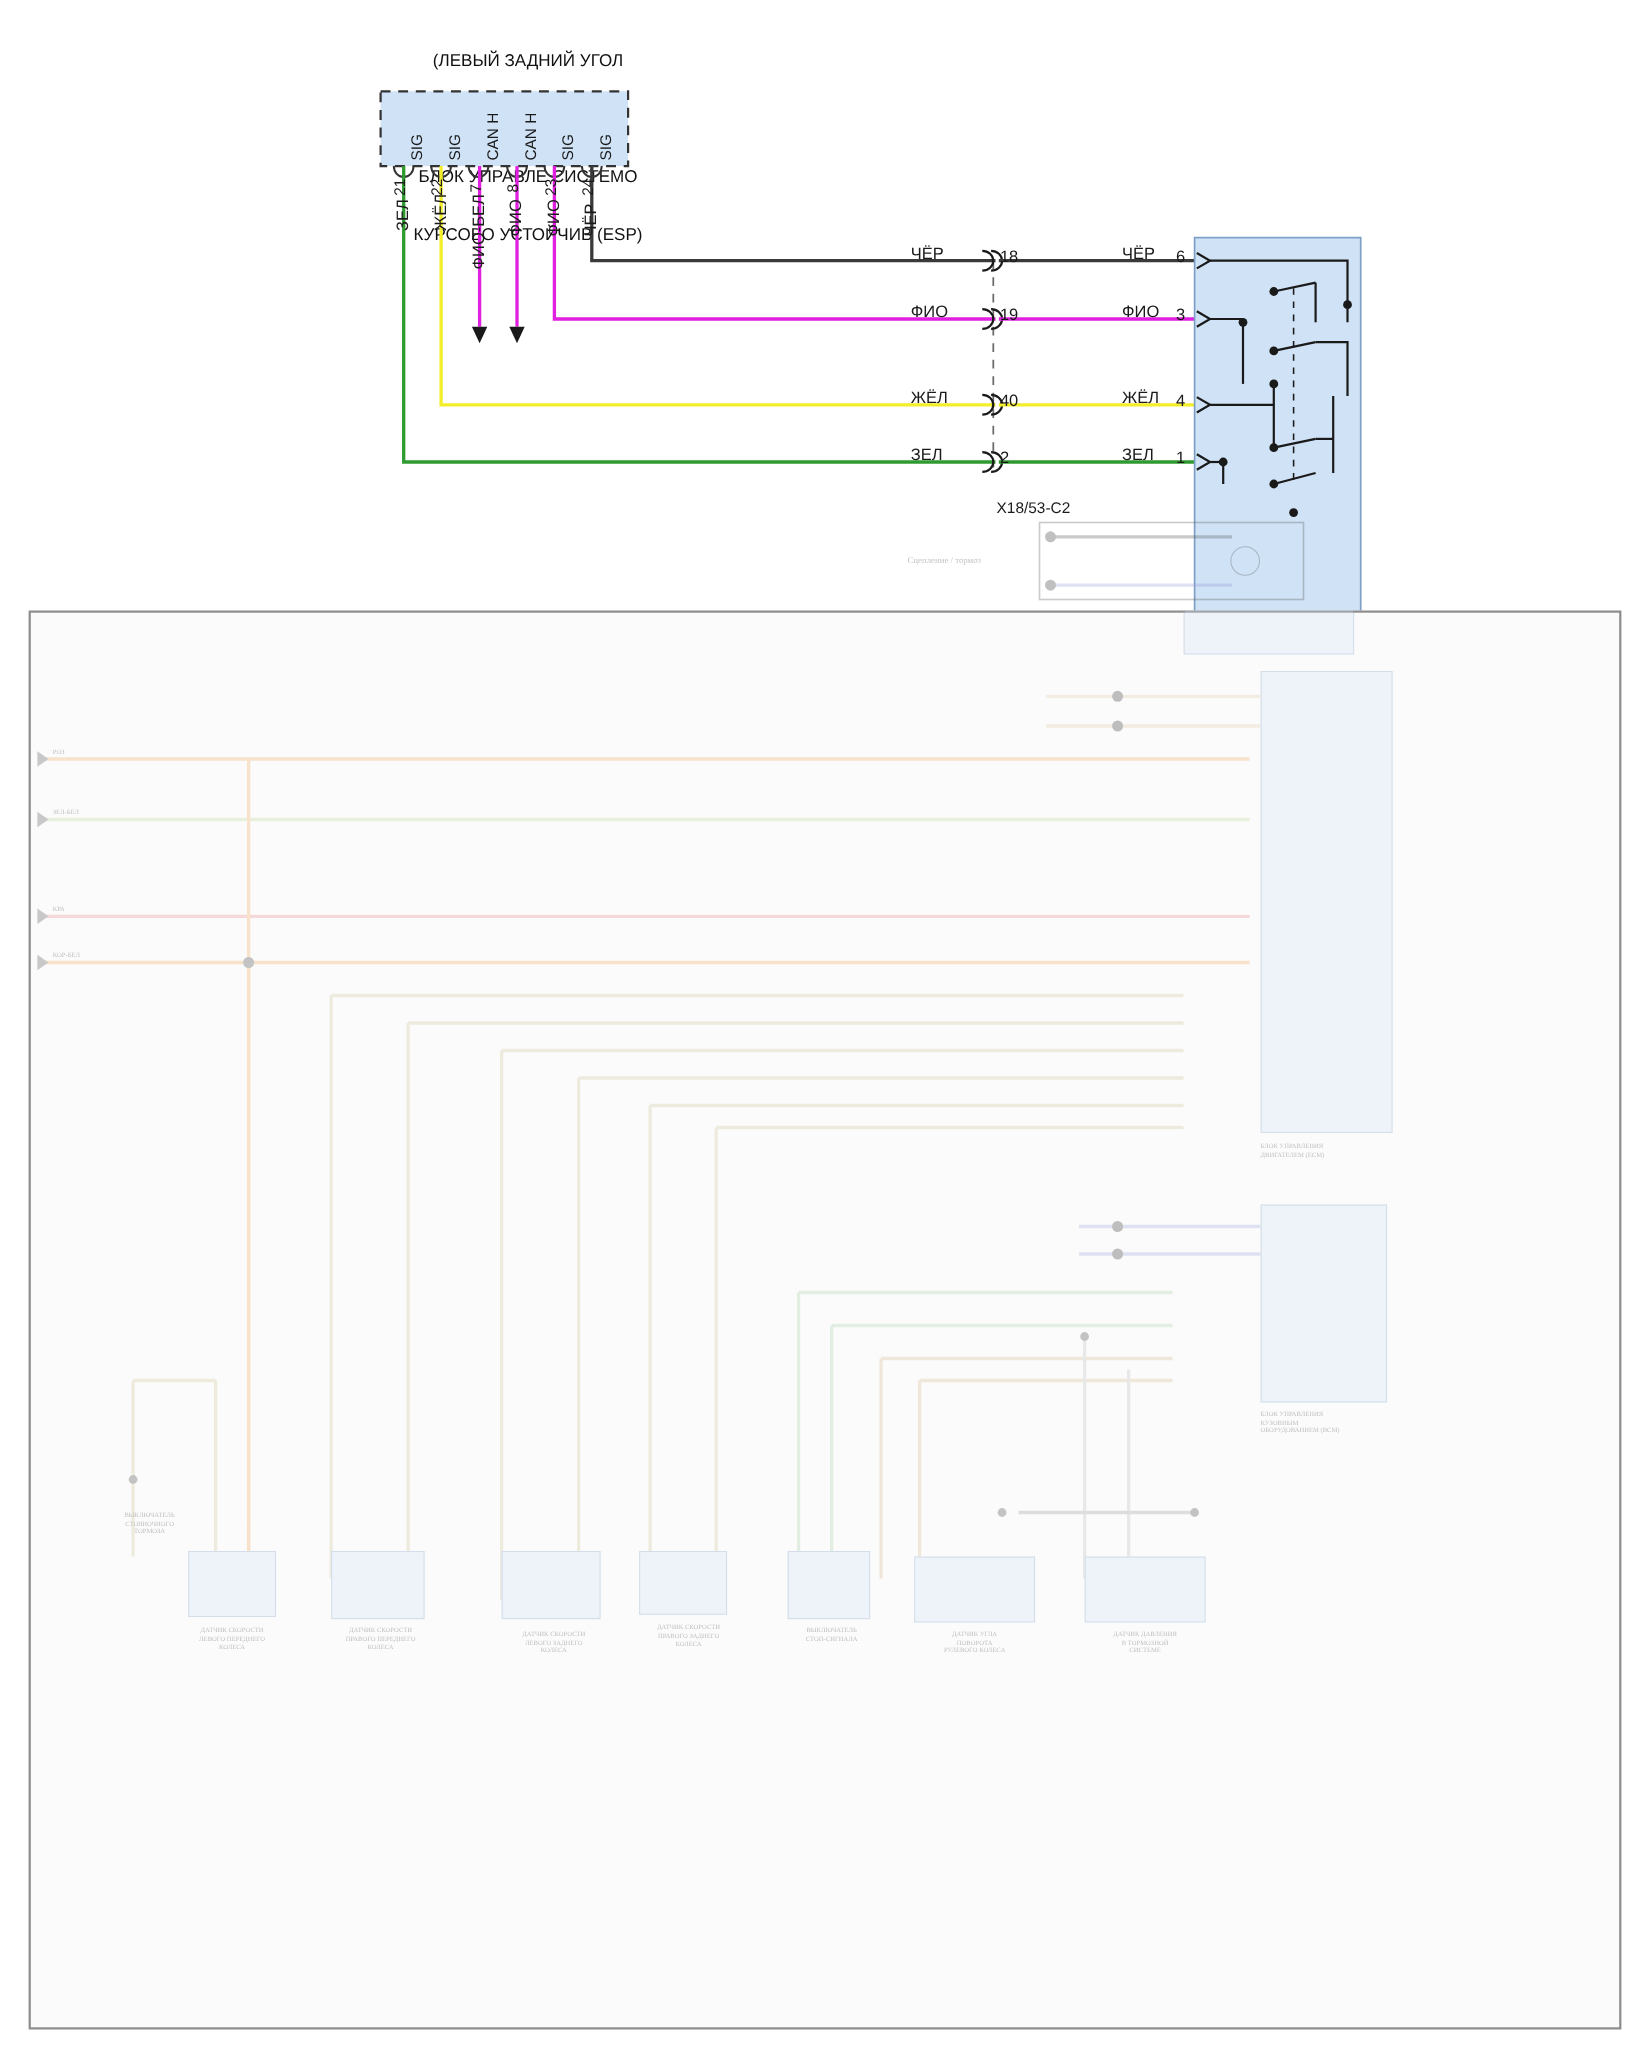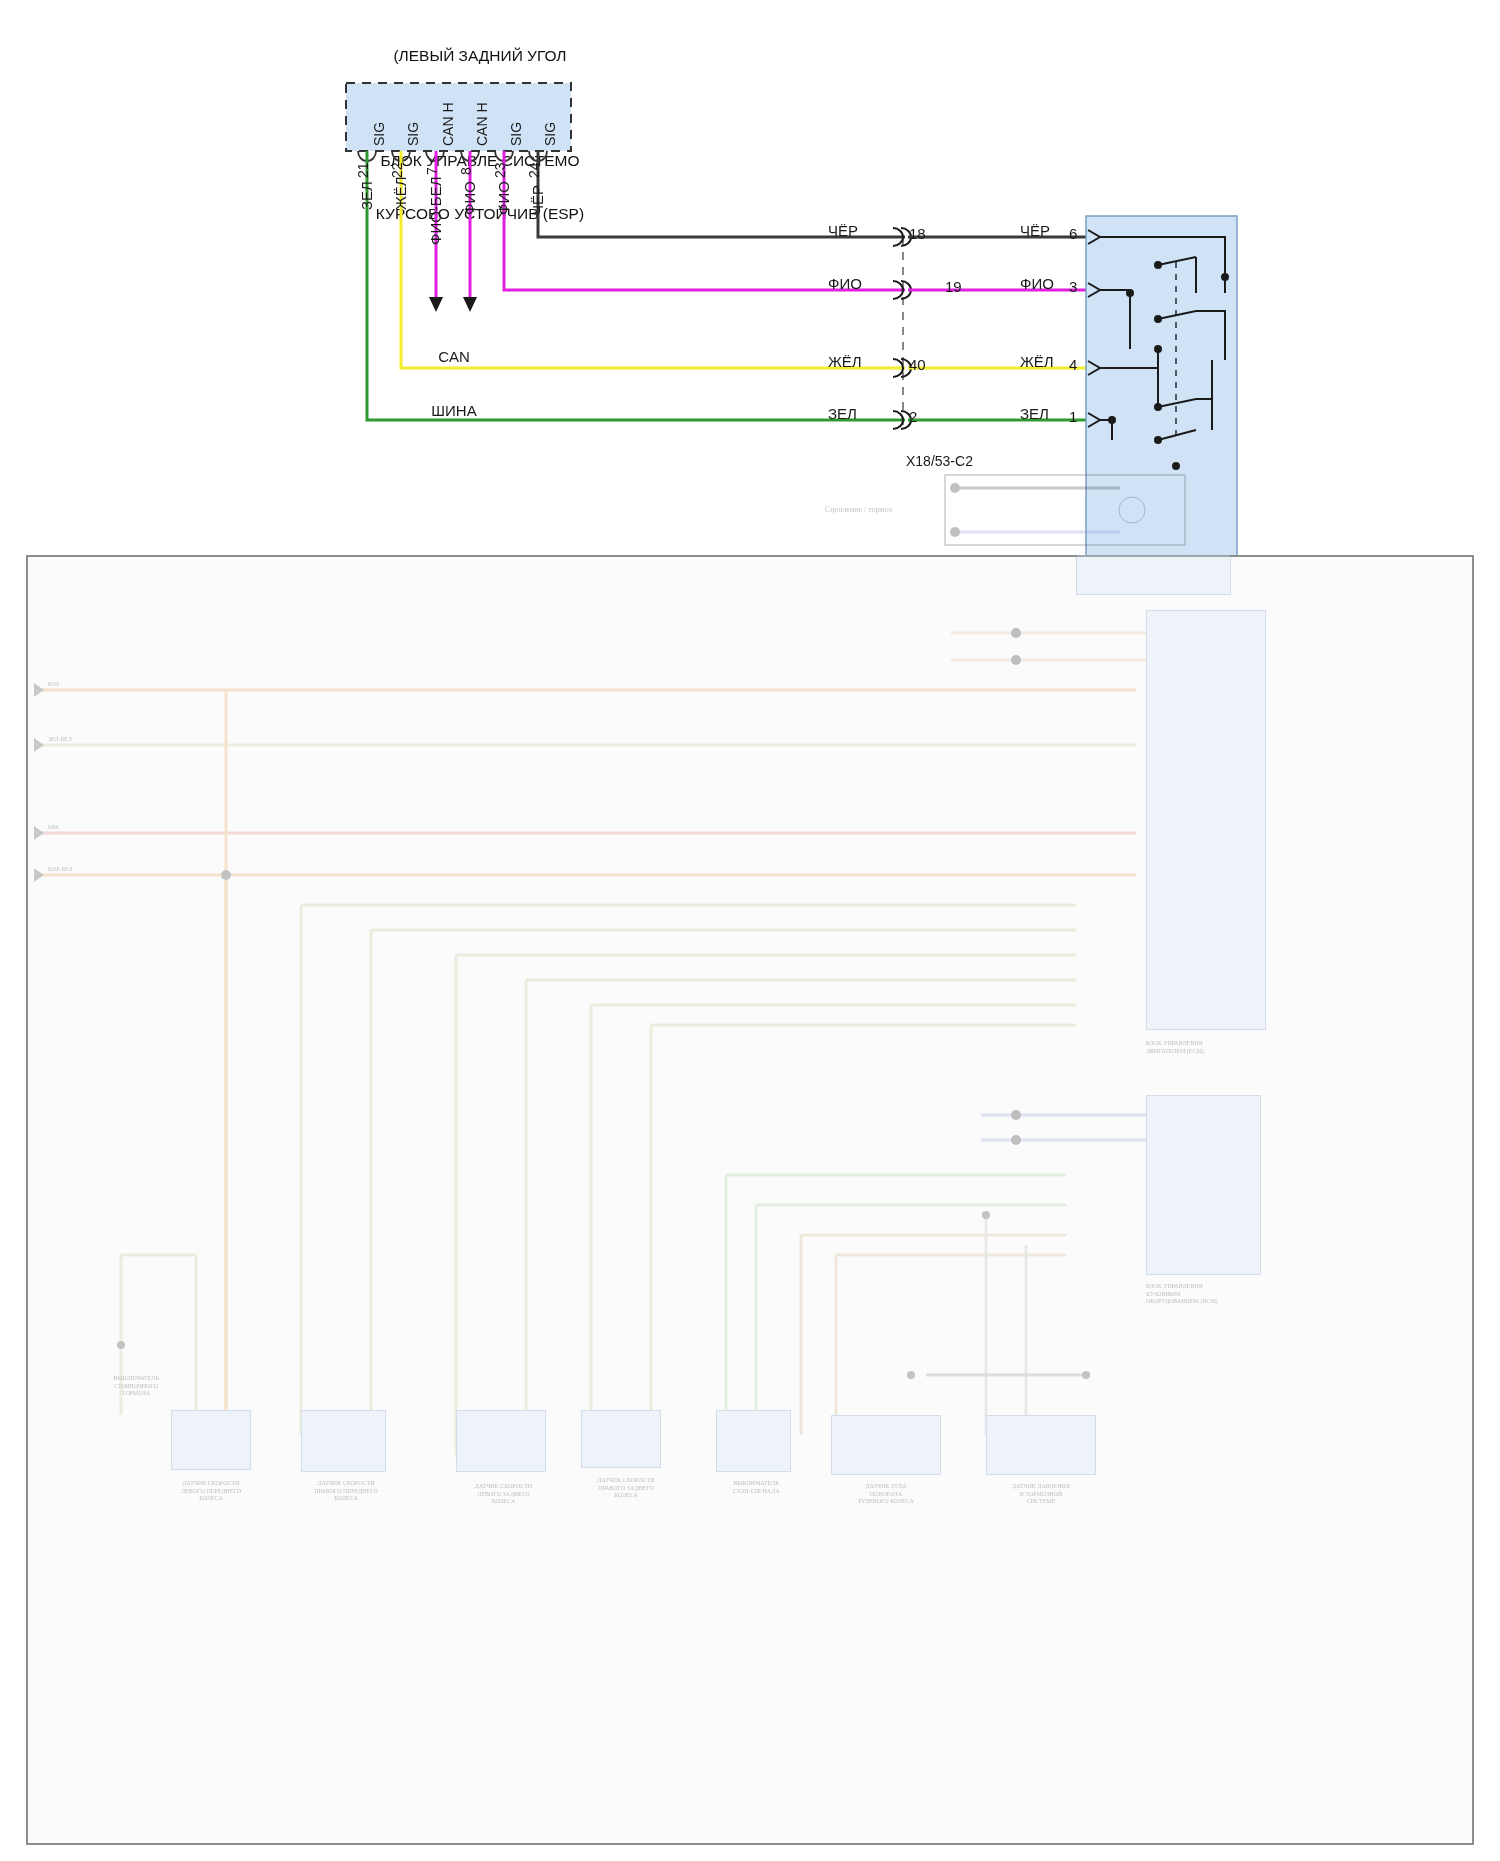--- a/index.html
+++ b/index.html
@@ -163,32 +163,28 @@
   <div class="t lbl-num vert" style="left:492px; top:178px;">23</div>
   <div class="t lbl-num vert" style="left:526px; top:178px;">24</div>
 
   <div class="t lbl-wire vert" style="left:358px; top:210px;">ЗЕЛ</div>
   <div class="t lbl-wire vert" style="left:392px; top:210px;">ЖЁЛ</div>
   <div class="t lbl-wire vert" style="left:427px; top:245px;">ФИО-БЕЛ</div>
   <div class="t lbl-wire vert" style="left:461px; top:215px;">ФИО</div>
   <div class="t lbl-wire vert" style="left:495px; top:215px;">ФИО</div>
   <div class="t lbl-wire vert" style="left:529px; top:215px;">ЧЁР</div>
 
-  <div class="t canbus" style="left:412px; top:312px; width:84px;">
-    <div>CAN</div>
-    <div>ШИНА</div>
-  </div>
 
   <div class="t lbl-wire" style="left:828px; top:222px;">ЧЁР</div>
   <div class="t lbl-wire" style="left:828px; top:275px;">ФИО</div>
   <div class="t lbl-wire" style="left:828px; top:353px;">ЖЁЛ</div>
   <div class="t lbl-wire" style="left:828px; top:405px;">ЗЕЛ</div>
 
   <div class="t lbl-pin" style="left:909px; top:225px;text-align:center;">18</div>
-  <div class="t lbl-pin" style="left:909px; top:278px;padding-left:36px;">19</div>
+  <div class="t lbl-pin" style="left:909px; top:278px;">19</div>
   <div class="t lbl-pin" style="left:909px; top:356px;">40</div>
   <div class="t lbl-pin" style="left:909px; top:408px;">2</div>
 
   <div class="t conn-name" style="left:906px; top:421px;">X18/53-C2</div>
 
   <div class="t lbl-wire" style="left:1020px; top:222px;">ЧЁР</div>
   <div class="t lbl-wire" style="left:1020px; top:275px;">ФИО</div>
   <div class="t lbl-wire" style="left:1020px; top:353px;">ЖЁЛ</div>
   <div class="t lbl-wire" style="left:1020px; top:405px;">ЗЕЛ</div>
 

